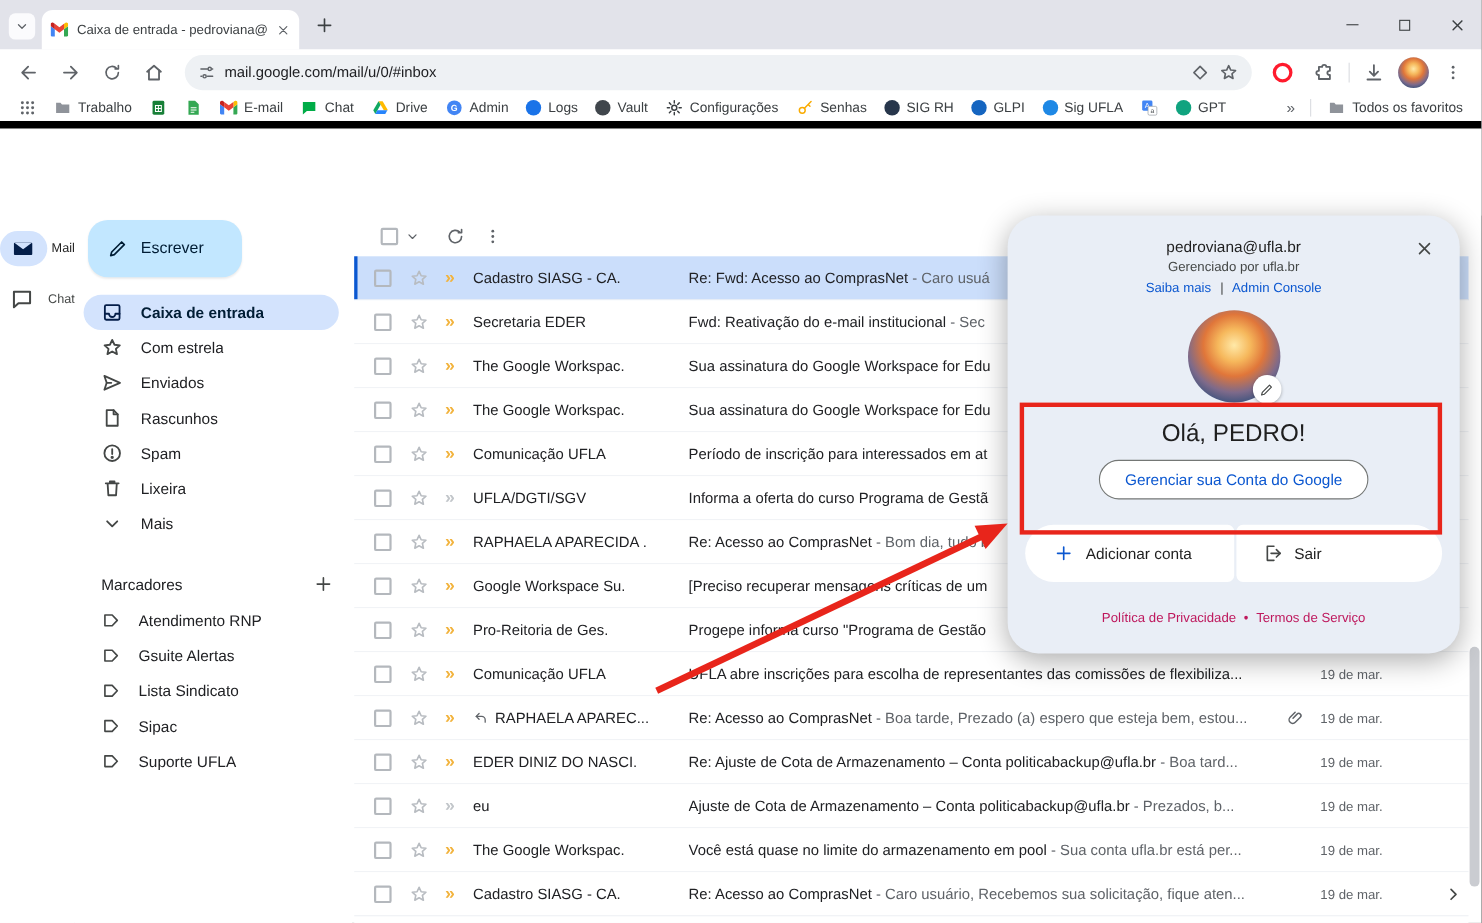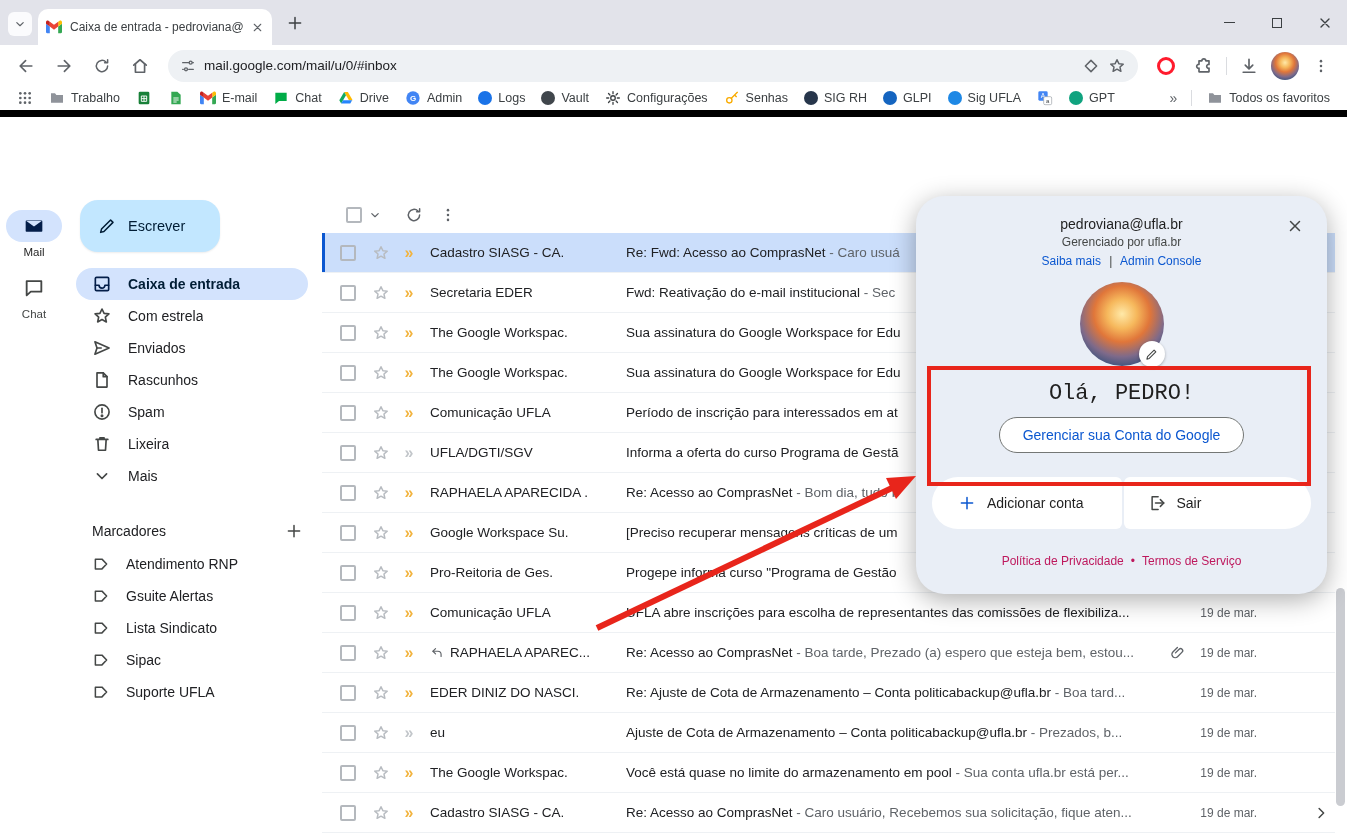--- a/index.html
+++ b/index.html
@@ -56,21 +56,21 @@
   .status-chip .txt{font-size:14px;color:#3c4043;}
   .hbtn{position:absolute;width:44px;height:44px;border-radius:50%;display:flex;align-items:center;justify-content:center;color:#5f6368;cursor:pointer;top:134px;}
   .ufla-box{position:absolute;left:1191px;top:135px;width:94px;height:42px;border:2px solid #2e6fd0;border-radius:5px;background:#fff;display:flex;align-items:center;justify-content:center;}
   .ufla-mark{position:relative;font-weight:bold;font-style:italic;font-size:17px;letter-spacing:1px;color:#1c60ba;}
   .ufla-mark::after{content:"";position:absolute;left:-6px;right:-6px;top:48%;height:11px;border-bottom:2.5px solid #3aa53a;border-radius:50%;}
   .ufla-mark::before{content:"";position:absolute;left:-6px;right:-6px;top:-4px;height:11px;border-top:2px solid #2e6fd0;border-radius:50%;}
   .avatar-hd{position:absolute;left:1290px;top:139px;width:34px;height:34px;cursor:pointer;}
 
   
   .rail{position:absolute;left:0;top:196px;width:68px;bottom:0;background:#fff;}
-  .rail-item{display:flex;flex-direction:column;align-items:center;gap:4px;margin-top:14px;cursor:pointer;}
+  .rail-item{display:flex;flex-direction:row;align-items:center;gap:4px;margin-top:14px;cursor:pointer;}
   .rail-pill{width:56px;height:32px;border-radius:16px;display:flex;align-items:center;justify-content:center;}
   .rail-sel{background:#d3e3fd;}
   .rail-label{font-size:11.5px;font-weight:500;color:#1f1f1f;}
 
   
   .sidebar{position:absolute;left:68px;top:196px;width:252px;bottom:0;background:#fff;}
   .compose{margin:4px 0 0 12px;width:140px;height:52px;border-radius:18px;background:#c2e7ff;display:flex;align-items:center;gap:12px;padding:0 18px;font-size:14.5px;font-weight:500;color:#001d35;cursor:pointer;box-shadow:0 1px 2px rgba(0,0,0,.08);}
   .nav{margin-top:16px;}
   .nitem{height:32px;display:flex;align-items:center;gap:16px;padding:0 12px 0 16px;margin:0 12px 0 8px;border-radius:16px;font-size:14px;color:#202124;cursor:pointer;}
   .nitem .icn{color:#444746;}
@@ -107,21 +107,21 @@
   
   .popup{position:absolute;left:916px;top:196px;width:411px;height:398px;background:#e9eef6;border-radius:28px;box-shadow:0 6px 26px rgba(0,0,0,.32);z-index:40;}
   .pp-close{position:absolute;right:14px;top:12px;width:36px;height:36px;border-radius:50%;display:flex;align-items:center;justify-content:center;color:#444746;cursor:pointer;}
   .pp-email{margin-top:20px;text-align:center;font-size:14px;color:#1f1f1f;}
   .pp-managed{margin-top:3px;text-align:center;font-size:12px;color:#444746;}
   .pp-links{margin-top:5px;text-align:center;font-size:12px;}
   .pp-links .lnk{color:#0b57d0;cursor:pointer;}
   .pp-links .sep{color:#444746;margin:0 5px;}
   .pp-avatar{width:84px;height:84px;margin:14px auto 0;position:relative;}
   .pp-edit{position:absolute;right:-1px;bottom:-1px;width:26px;height:26px;border-radius:50%;background:#fff;box-shadow:0 1px 3px rgba(0,0,0,.3);display:flex;align-items:center;justify-content:center;color:#444746;cursor:pointer;}
-  .pp-greet{margin-top:15px;text-align:center;font-size:22px;color:#1f1f1f;font-family:Liberation Mono, monospace;}
+  .pp-greet{margin-top:15px;text-align:center;font-size:22px;color:#1f1f1f;}
   .pp-manage-wrap{margin-top:11px;text-align:center;}
   .pp-manage{display:inline-block;height:36px;line-height:34px;padding:0 23px;border:1px solid #747775;border-radius:18px;background:#fff;color:#0b57d0;font-size:14px;font-weight:500;cursor:pointer;font-family:"Liberation Sans",sans-serif;}
   .pp-cards{position:absolute;left:16px;right:16px;top:281px;height:52px;display:flex;gap:2px;}
   .pp-card{flex:1;background:#fff;display:flex;align-items:center;gap:11px;font-size:14px;color:#1f1f1f;cursor:pointer;}
   .pp-card.left{border-radius:26px 6px 6px 26px;padding-left:26px;}
   .pp-card.right{border-radius:6px 26px 26px 6px;padding-left:24px;}
   .pp-footer{position:absolute;left:0;right:0;top:358px;text-align:center;font-size:12px;color:#be185d;}
   .pp-footer .dot{margin:0 7px;}
   .pp-footer span{cursor:pointer;}
 

